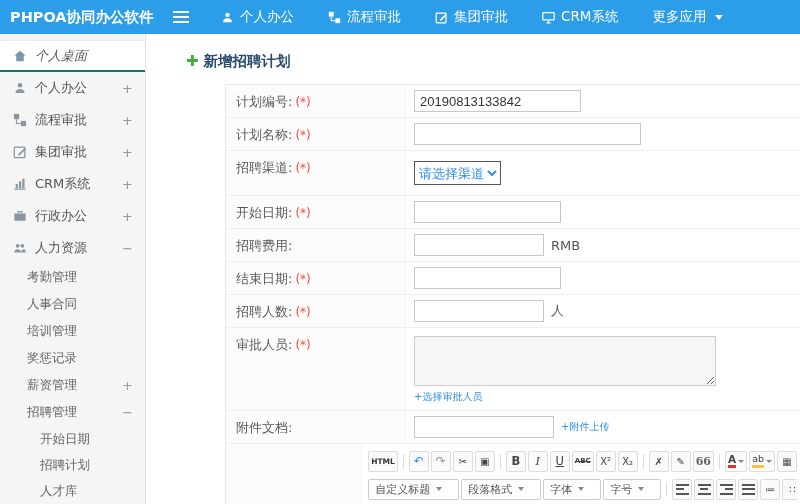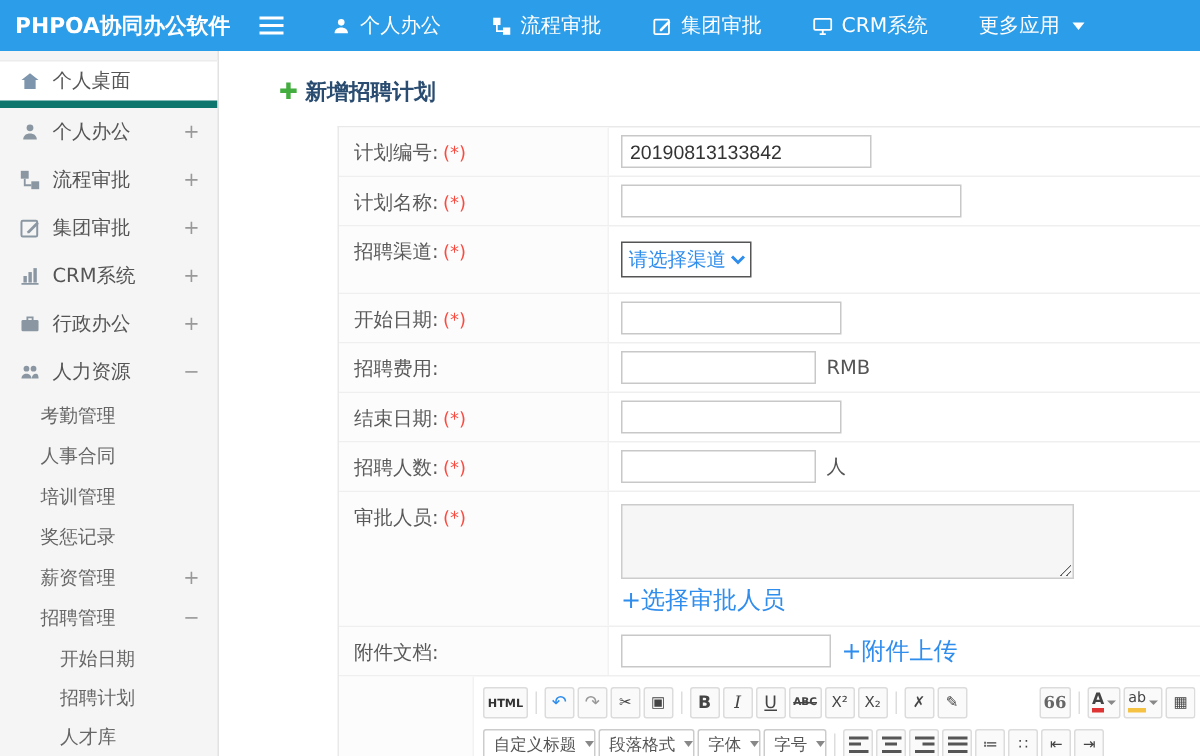--- a/index.html
+++ b/index.html
@@ -13,21 +13,21 @@
   .hline { width:16px; height:2px; background:#fff; display:block; }
   .topnav { display:flex; align-items:center; height:100%; }
   .nav-item { display:flex; align-items:center; gap:6px; padding:0 17px; height:100%; font-size:13.5px; cursor:pointer; white-space:nowrap; }
   .n-icon svg { width:13px; height:13px; display:block; }
   .caret { width:0; height:0; border-left:4px solid transparent; border-right:4px solid transparent; border-top:5px solid #fff; margin-left:3px; }
 
   
   .layout { display:flex; height:470px; }
   .sidebar { width:146px; background:#f5f5f5; border-right:1px solid #e2e2e2; padding-top:6px; overflow:hidden; }
   .side-item { display:flex; align-items:center; height:32px; padding:0 12px; color:#555; font-size:13px; cursor:pointer; }
-  .side-item.active { background:#fff; border-top:1px solid #ececec; border-bottom:5px solid #0f766e; }
+  .side-item.active { background:#fff; border-top:1px solid #ececec; border-bottom:2px solid #0f766e;font-style:italic; }
   .s-icon { width:15px; height:15px; margin-right:8px; display:flex; align-items:center; justify-content:center; }
   .s-icon svg { width:14px; height:14px; display:block; }
   .expand { margin-left:auto; color:#999; font-size:13px; }
   .side-item.lvl1 { height:27px; padding-left:27px; font-size:12.5px; color:#666; }
   .side-item.lvl2 { height:26px; padding-left:40px; font-size:12.5px; color:#666; }
 
   .main { flex:1; background:#fff; overflow:hidden; }
   .page-head { margin:18px 0 13px 40px; display:flex; align-items:center; gap:5px; }
   .plus { color:#44ad3f; font-size:15px; font-weight:bold; line-height:1; }
   .ptitle { font-size:14.5px; font-weight:bold; color:#2a4c70; }
@@ -39,41 +39,41 @@
   .fl { width:180px; padding:8px 0 0 10px; background:#fcfcfc; color:#5a5a5a; border-right:1px solid #f2f2f2; font-size:13px; }
   .req { color:#fa4b41; font-style:normal; margin-left:3px; font-size:12px; }
   .fv { flex:1; padding:5px 8px; display:flex; align-items:center; gap:7px; }
   .fv.tall { padding-top:10px; padding-bottom:10px; }
   .fv.col { flex-direction:column; align-items:flex-start; gap:4px; padding-top:8px; padding-bottom:6px; }
   .fv.editor-cell { display:block; padding:4px 4px 4px 6px; }
 
   .txt { height:22px; border:1px solid #c8c8c8; padding:0 5px; font-size:13px; color:#333; font-family:Liberation Sans, sans-serif; background:#fff; }
   .w167{width:167px} .w227{width:227px} .w130{width:130px} .w147{width:147px} .w140{width:140px}
   .suffix { color:#555; font-size:13px; }
-  .flink { color:#2f8ded; font-size:16px; text-decoration:none; cursor:pointer; }
+  .flink { color:#2f8ded; font-size:10px; text-decoration:none; cursor:pointer; }
   select.channel { height:24px; border:1px solid #555; color:#2f8ded; font-size:13px; font-family:inherit; background:#fff; }
   textarea.appr { width:302px; height:50px; border:1px solid #ccc; background:#f6f6f6; resize:both; font-family:inherit; }
 
   
   .trow { display:flex; gap:2px; align-items:center; height:26px; overflow:hidden; flex-wrap:nowrap; }
   .trow + .trow { margin-top:2px; }
   .tbtn { min-width:20px; height:21px; border:1px solid #dcdcdc; background:#fafafa; border-radius:2px; display:flex; align-items:center; justify-content:center; font-size:10px; color:#444; cursor:pointer; padding:0 2px; flex:none; }
   .tbtn.html { font-size:7.5px; font-weight:bold; color:#333; }
   .tbtn.undo { color:#2f8ded; font-size:12px; }
   .tbtn.redo { color:#999; font-size:12px; }
   .tbtn.b { font-weight:bold; font-size:11.5px; }
   .tbtn.i { font-style:italic; font-family:"DejaVu Serif","Liberation Serif",serif; font-size:11.5px; }
   .tbtn.u { text-decoration:underline; font-size:11.5px; }
   .tbtn.strike { text-decoration:line-through; font-size:7px; font-weight:bold; }
-  .tbtn.quote { font-family:"DejaVu Serif","Liberation Serif",serif; font-weight:bold; font-size:11px; color:#666;margin-left:46px; }
+  .tbtn.quote { font-family:"DejaVu Serif","Liberation Serif",serif; font-weight:bold; font-size:11px; color:#666; }
   .tbtn.fontcolor span { border-bottom:3px solid #d33; font-size:10.5px; font-weight:bold; line-height:1.1; }
   .tbtn.highlight span { border-bottom:3px solid #f6c244; font-size:9.5px; line-height:1.1; }
   .mini-caret { width:0; height:0; border-left:3px solid transparent; border-right:3px solid transparent; border-top:3.5px solid #888; margin-left:2px; }
   .tsep { width:1px; height:15px; background:#ddd; margin:0 3px; flex:none; }
-  .tselect { height:21px; border:1px solid #ccc; background:#fff; display:flex; align-items:center; padding:0 0 0 6px; font-size:11px; color:#555; border-radius:2px; cursor:pointer; flex:none; }
+  .tselect { height:21px; border:1px solid #ccc; background:#fff; display:flex; align-items:center; padding:0 16px 0 6px; font-size:11px; color:#555; border-radius:2px; cursor:pointer; flex:none; }
   .tselect .sarrow { width:0; height:0; border-left:3.5px solid transparent; border-right:3.5px solid transparent; border-top:4px solid #888; margin-left:6px; border-left-color:transparent; }
   .alignicon { width:13px; height:11px; display:flex; flex-direction:column; justify-content:space-between; }
   .alignicon i { height:2px; background:#555; display:block; width:13px; }
   .alignicon.al i:nth-child(2) { width:8px; }
   .alignicon.ac i:nth-child(2) { width:8px; margin:0 auto; }
   .alignicon.ar i:nth-child(2) { width:8px; margin-left:auto; }
 </style>
 </head>
 <body>
 

